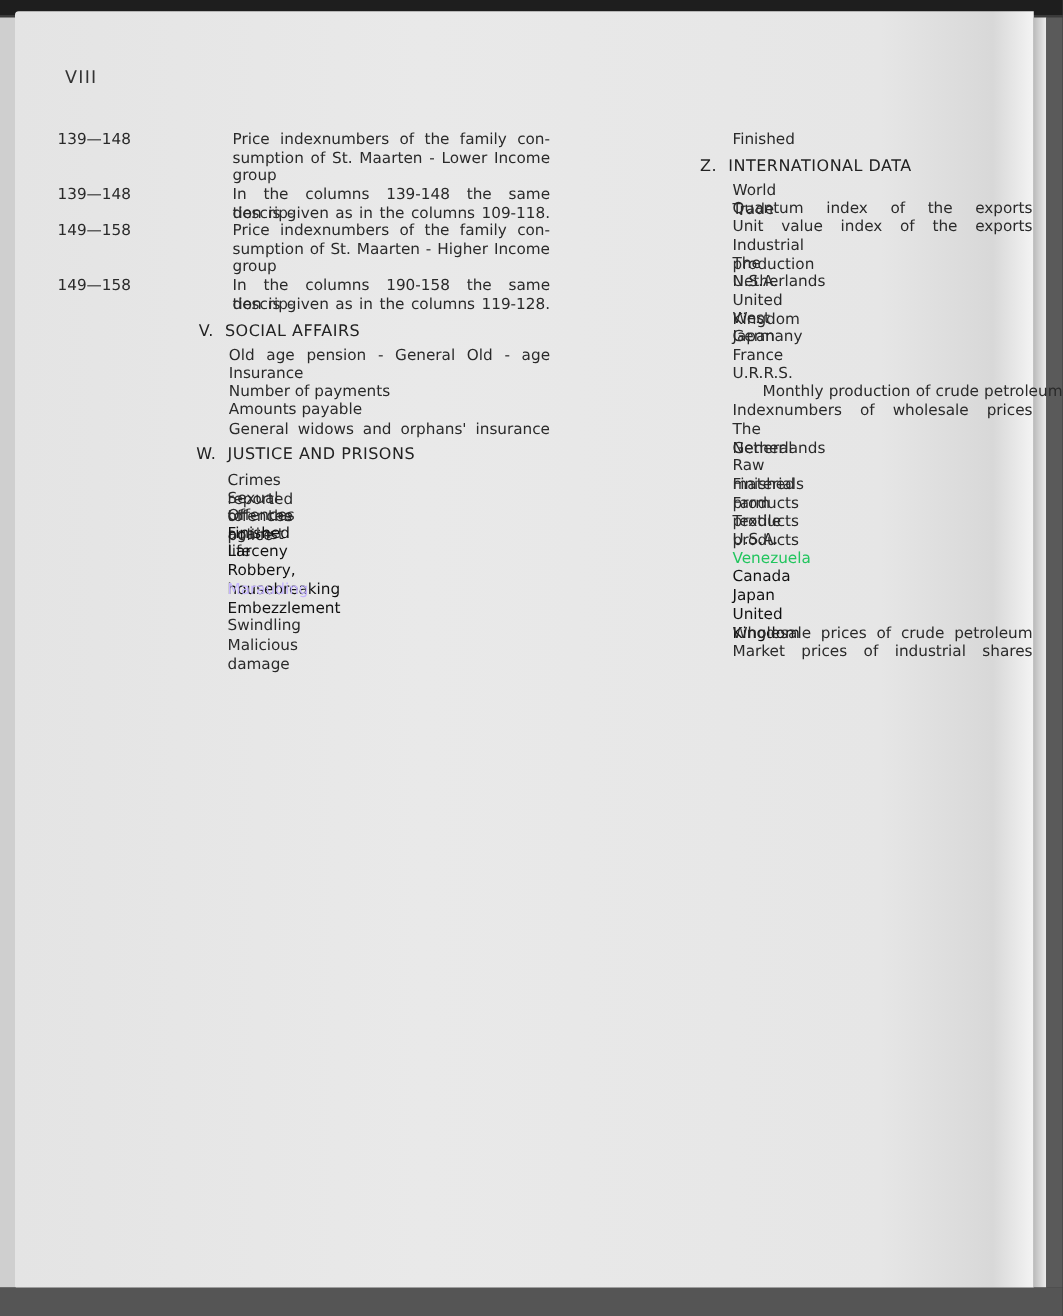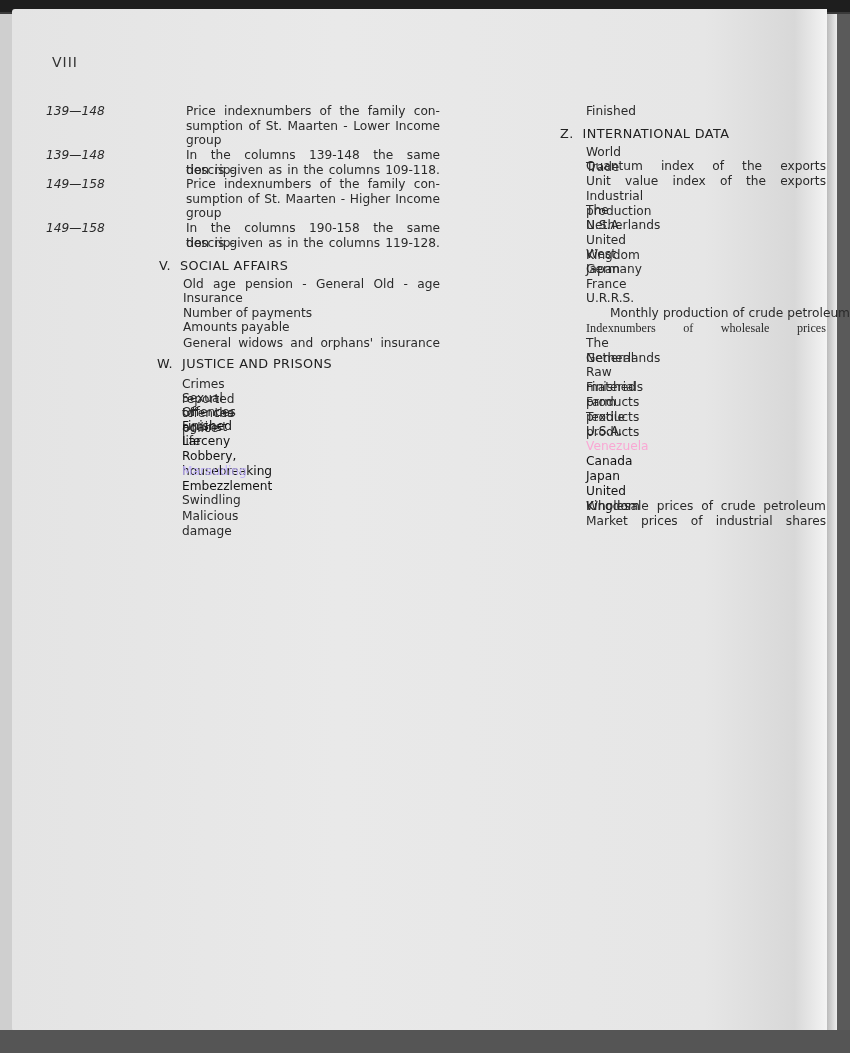--- a/index.html
+++ b/index.html
@@ -14,21 +14,21 @@
   .page {
     position:absolute; left:12px; top:9px; width:815px; height:1022px;
     background:linear-gradient(90deg,#e4e4e4 0%, #e9e9e9 40%, #e6e6e6 85%, #d8d8d8 96%, #f4f4f4 100%);
     border-radius:3px 0 0 3px;
   }
   .right-edge { position:absolute; left:827px; top:14px; width:10px; height:1016px;
     background:linear-gradient(90deg,#bbb,#ededed); }
   .spine { position:absolute; left:837px; top:14px; width:13px; height:1016px; background:#5a5a5a; }
   .folio { position:absolute; left:52px; top:54px; font-size:14px; letter-spacing:1px; color:#333; }
   .row { position:absolute; font-size:12.2px; color:#2a2a2a; line-height:14.6px; }
-  .num { position:absolute; text-align:left; white-space:nowrap;font-style:italic; }
+  .num { position:absolute; text-align:left; white-space:nowrap; }
   .desc { position:absolute; text-align:justify; text-align-last:left; }
   .desc.just { text-align:justify; text-align-last:justify; }
   .head { position:absolute; font-size:12.8px; color:#222; letter-spacing:0.4px; white-space:nowrap; }
 </style>
 </head>
 <body>
 
 <div class="backdrop-top"></div>
 <div class="page-under"></div>
 <div class="page"></div>
@@ -166,21 +166,21 @@
       <div class="row">
         <span class="desc" style="left: 586px; top: 277px;">France</span>
       </div>
       <div class="row">
         <span class="desc" style="left: 586px; top: 291px;">U.R.R.S.</span>
       </div>
       <div class="row">
         <span class="desc just" style="left: 586px; top: 306px; width: 240px; margin-left: 24px;">Monthly production of crude petroleum</span>
       </div>
       <div class="row">
-        <span class="desc just" style="left: 586px; top: 321px; width: 240px; font-family: Liberation Serif, serif;">Indexnumbers of wholesale prices</span>
+        <span class="desc just" style="left: 586px; top: 321px; width: 240px;">Indexnumbers of wholesale prices</span>
       </div>
       <div class="row">
         <span class="desc" style="left: 586px; top: 336px;">The Netherlands</span>
       </div>
       <div class="row">
         <span class="desc" style="left: 586px; top: 351px;">General</span>
       </div>
       <div class="row">
         <span class="desc" style="left: 586px; top: 365px;">Raw materials</span>
       </div>
@@ -190,21 +190,21 @@
       <div class="row">
         <span class="desc" style="left: 586px; top: 395px;">Farm products</span>
       </div>
       <div class="row">
         <span class="desc" style="left: 586px; top: 410px;">Textile products</span>
       </div>
       <div class="row">
         <span class="desc" style="left: 586px; top: 424px;">U.S.A.</span>
       </div>
       <div class="row">
-        <span class="desc" style="left: 586px; top: 439px; color: #f9a8d4;">Venezuela</span>
+        <span class="desc" style="left: 586px; top: 439px; color: #22c55e;">Venezuela</span>
       </div>
       <div class="row">
         <span class="desc" style="left: 586px; top: 454px; color: rgb(17, 17, 17);">Canada</span>
       </div>
       <div class="row">
         <span class="desc" style="left: 586px; top: 469px; color: rgb(17, 17, 17);">Japan</span>
       </div>
       <div class="row">
         <span class="desc" style="left: 586px; top: 484px; color: rgb(17, 17, 17);">United Kingdom</span>
       </div>

